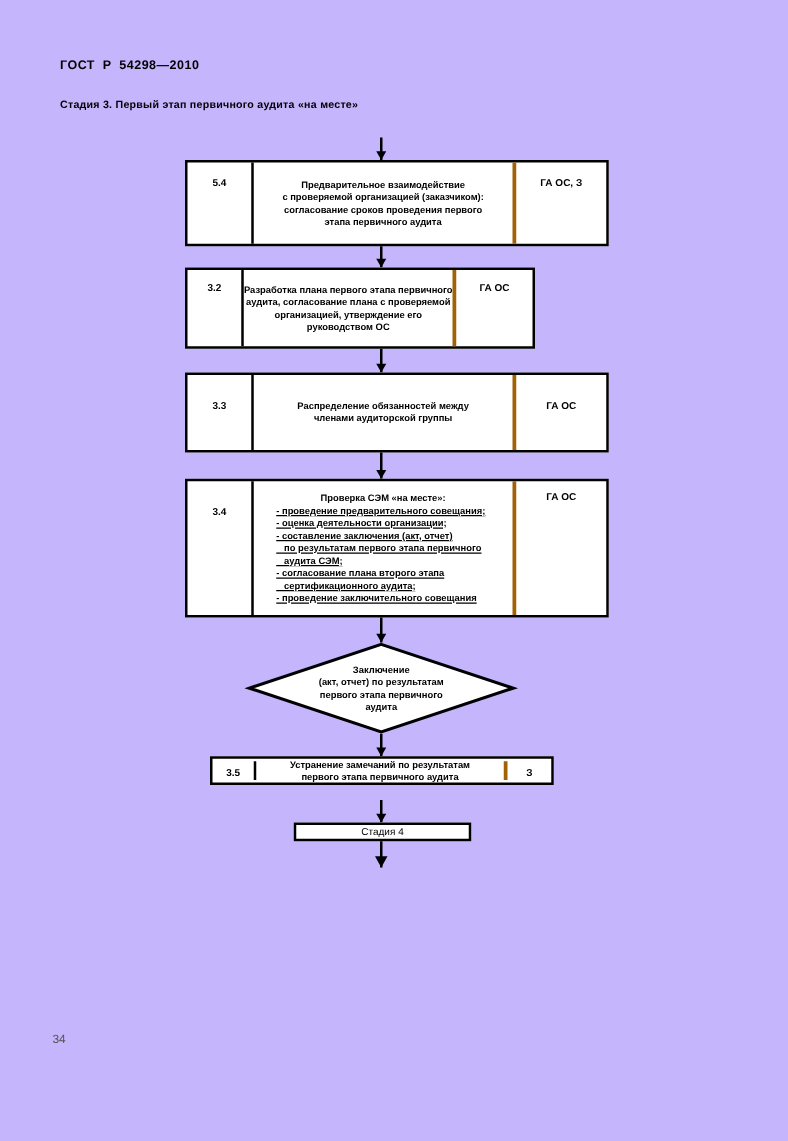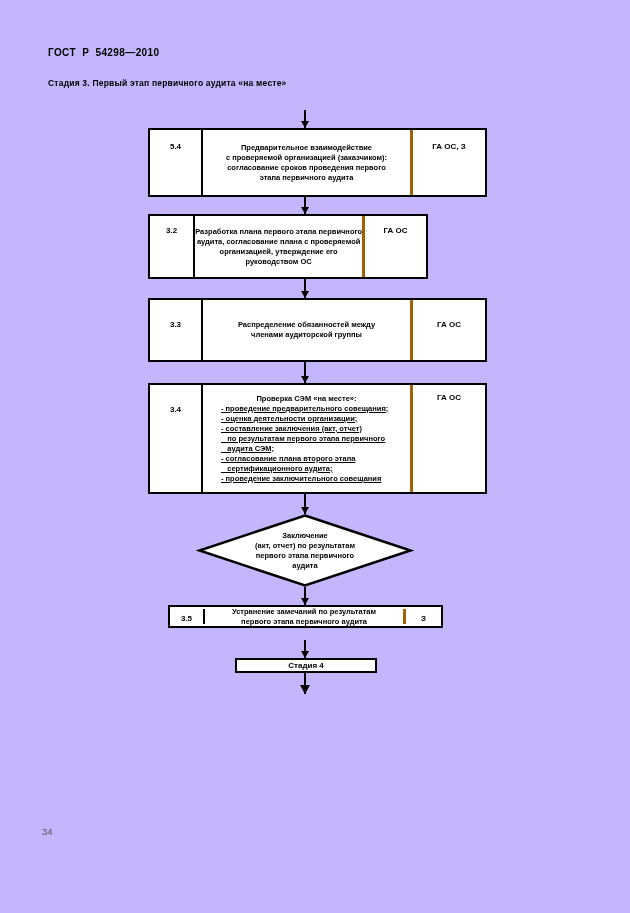--- a/index.html
+++ b/index.html
@@ -62,21 +62,21 @@
   .diamond-label {
     position:absolute; left:0; top:0; width:214px; height:73px;
     display:flex; align-items:center; justify-content:center;
     text-align:center; font-size:7.5px; font-weight:bold; line-height:10px;
     white-space:nowrap;
   }
   
   .terminal {
     position:absolute; left:235px; top:658px; width:142px; height:15px;
     border:2px solid #000; box-sizing:border-box; background:#fff;
-    text-align:center; font-size:8px; font-weight:bold; line-height:11px;
+    text-align:center; font-size:8px; font-weight:normal; line-height:11px;
   }
 </style>
 </head>
 <body>
 
 <div class="page">
 
   <div class="doc-number">ГОСТ Р 54298—2010</div>
   <div class="stage-title">Стадия 3. Первый этап первичного аудита «на месте»</div>
 

